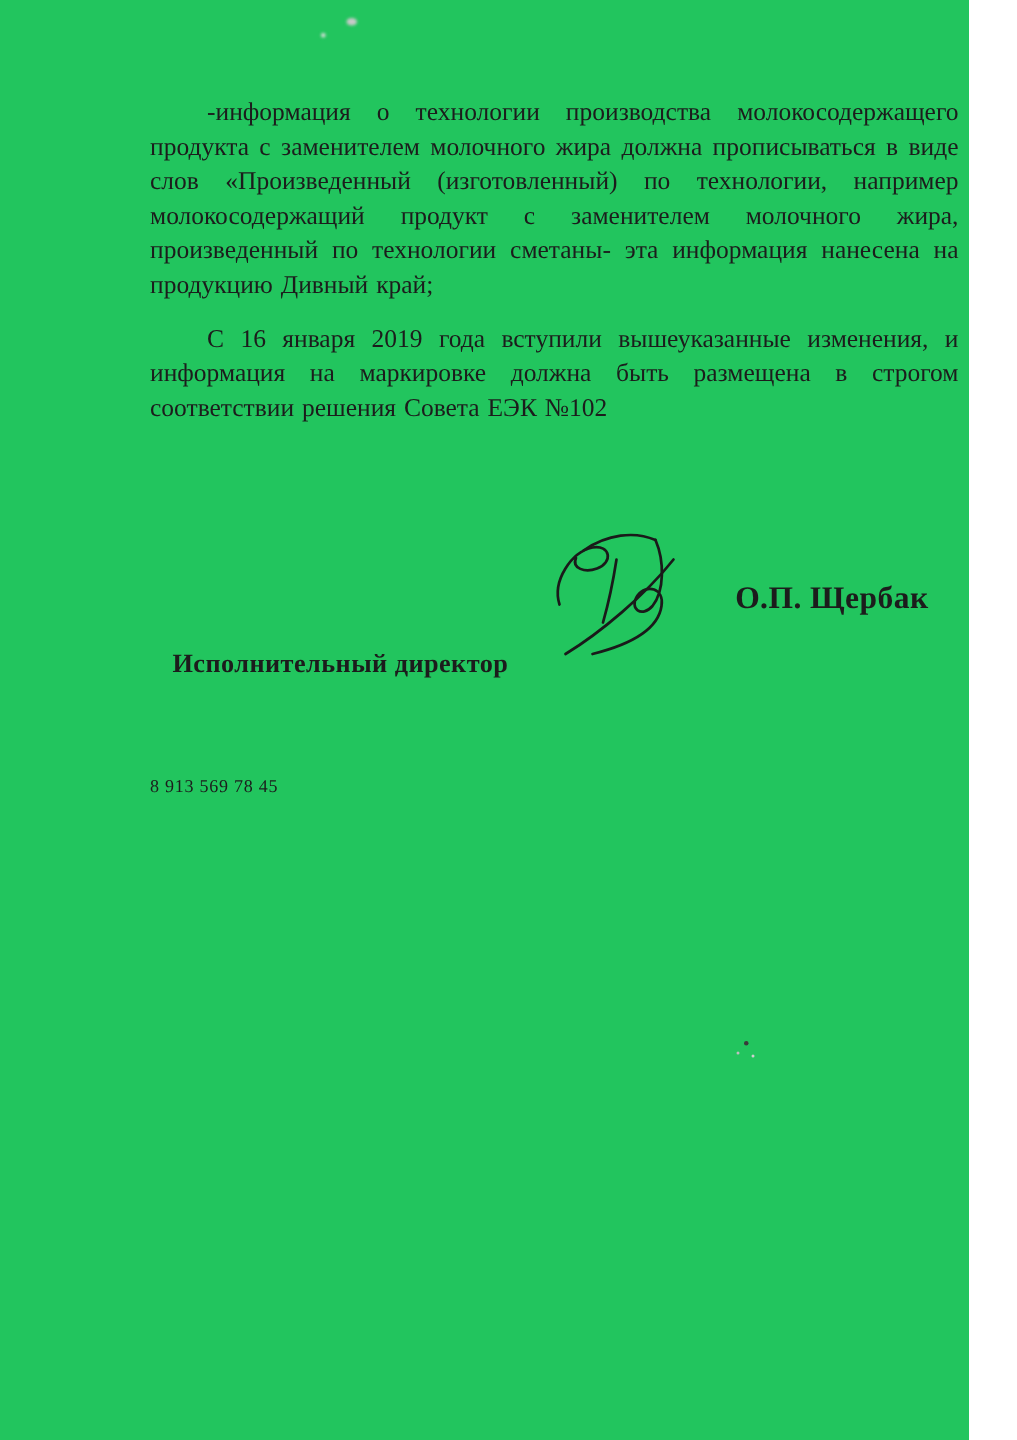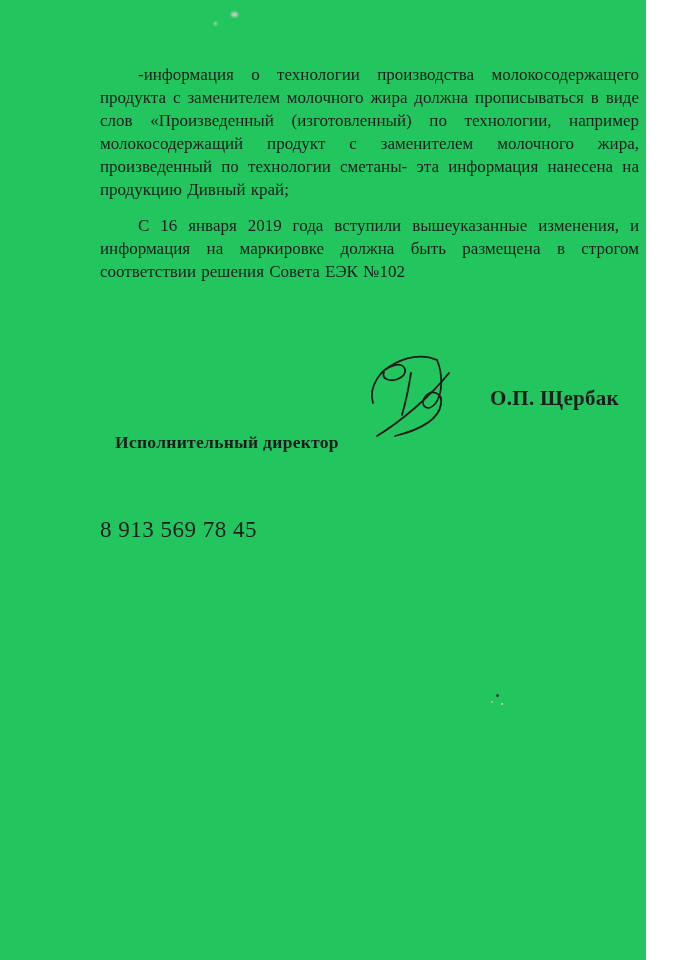--- a/index.html
+++ b/index.html
@@ -59,21 +59,21 @@
   }
   .signature-svg {
     position: absolute;
     left: 264px;
     top: 2px;
   }
   .phone {
     position: absolute;
     left: 100px;
     top: 517px;
-    font-size: 23px;
+    font-size: 12px;
     letter-spacing: 0.5px;
     white-space: nowrap;
   }
   .speck {
     position: absolute;
     border-radius: 50%;
   }
   .speck-a { left: 231px; top: 12px;  width: 7px; height: 5px; background: #c9c9c9; filter: blur(1px); }
   .speck-b { left: 214px; top: 22px;  width: 3px; height: 3px; background: #dedede; filter: blur(1px); }
   .speck-c { left: 496px; top: 694px; width: 3px; height: 3px; background: #3a3a3a; }

